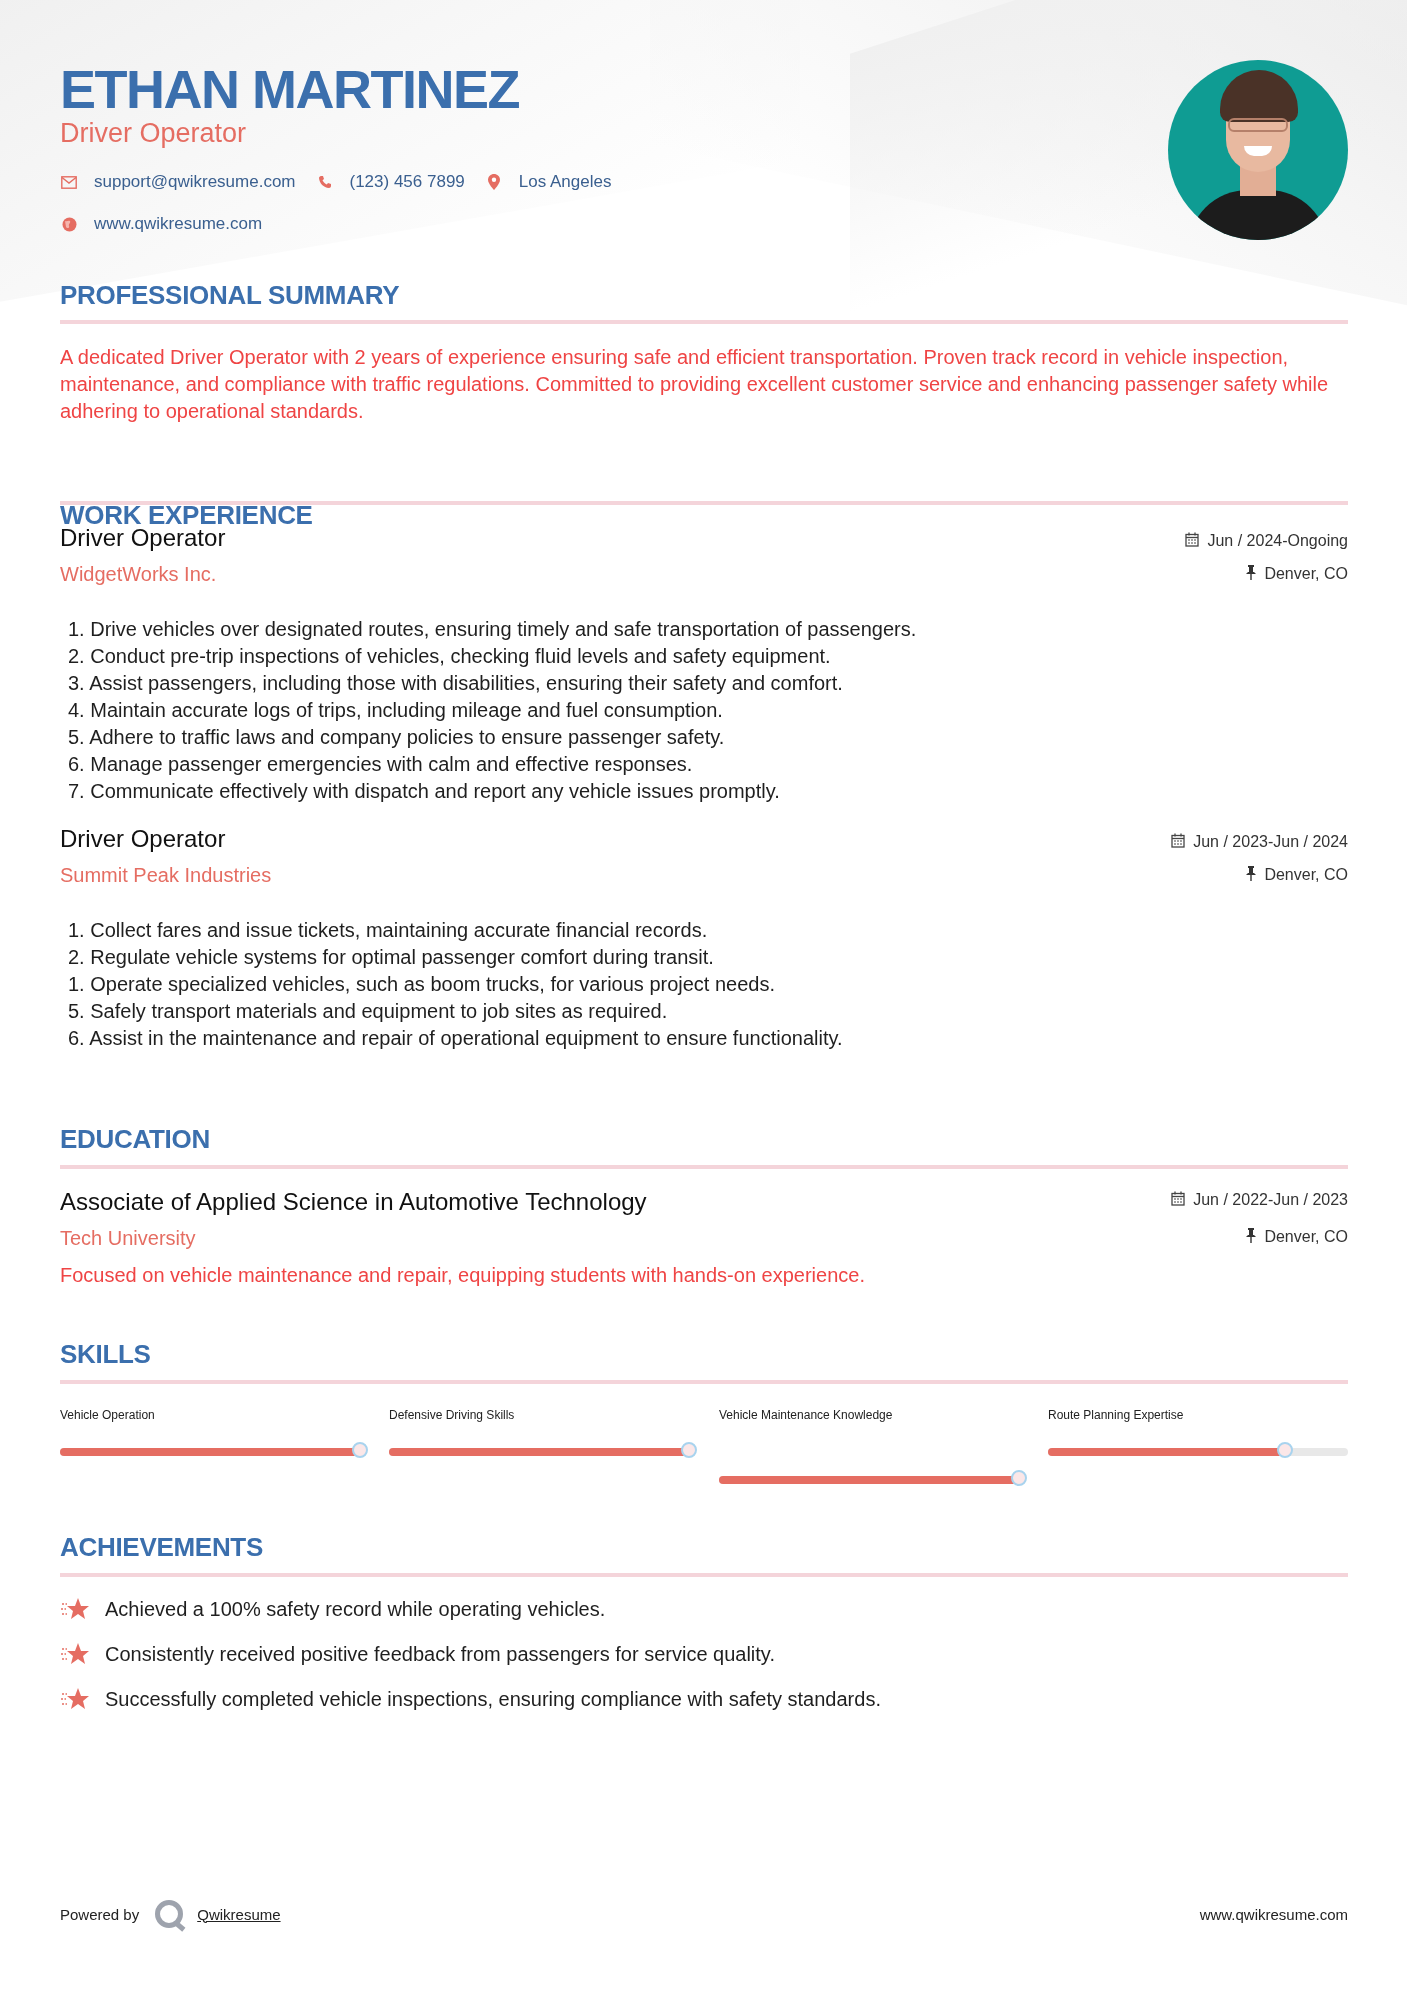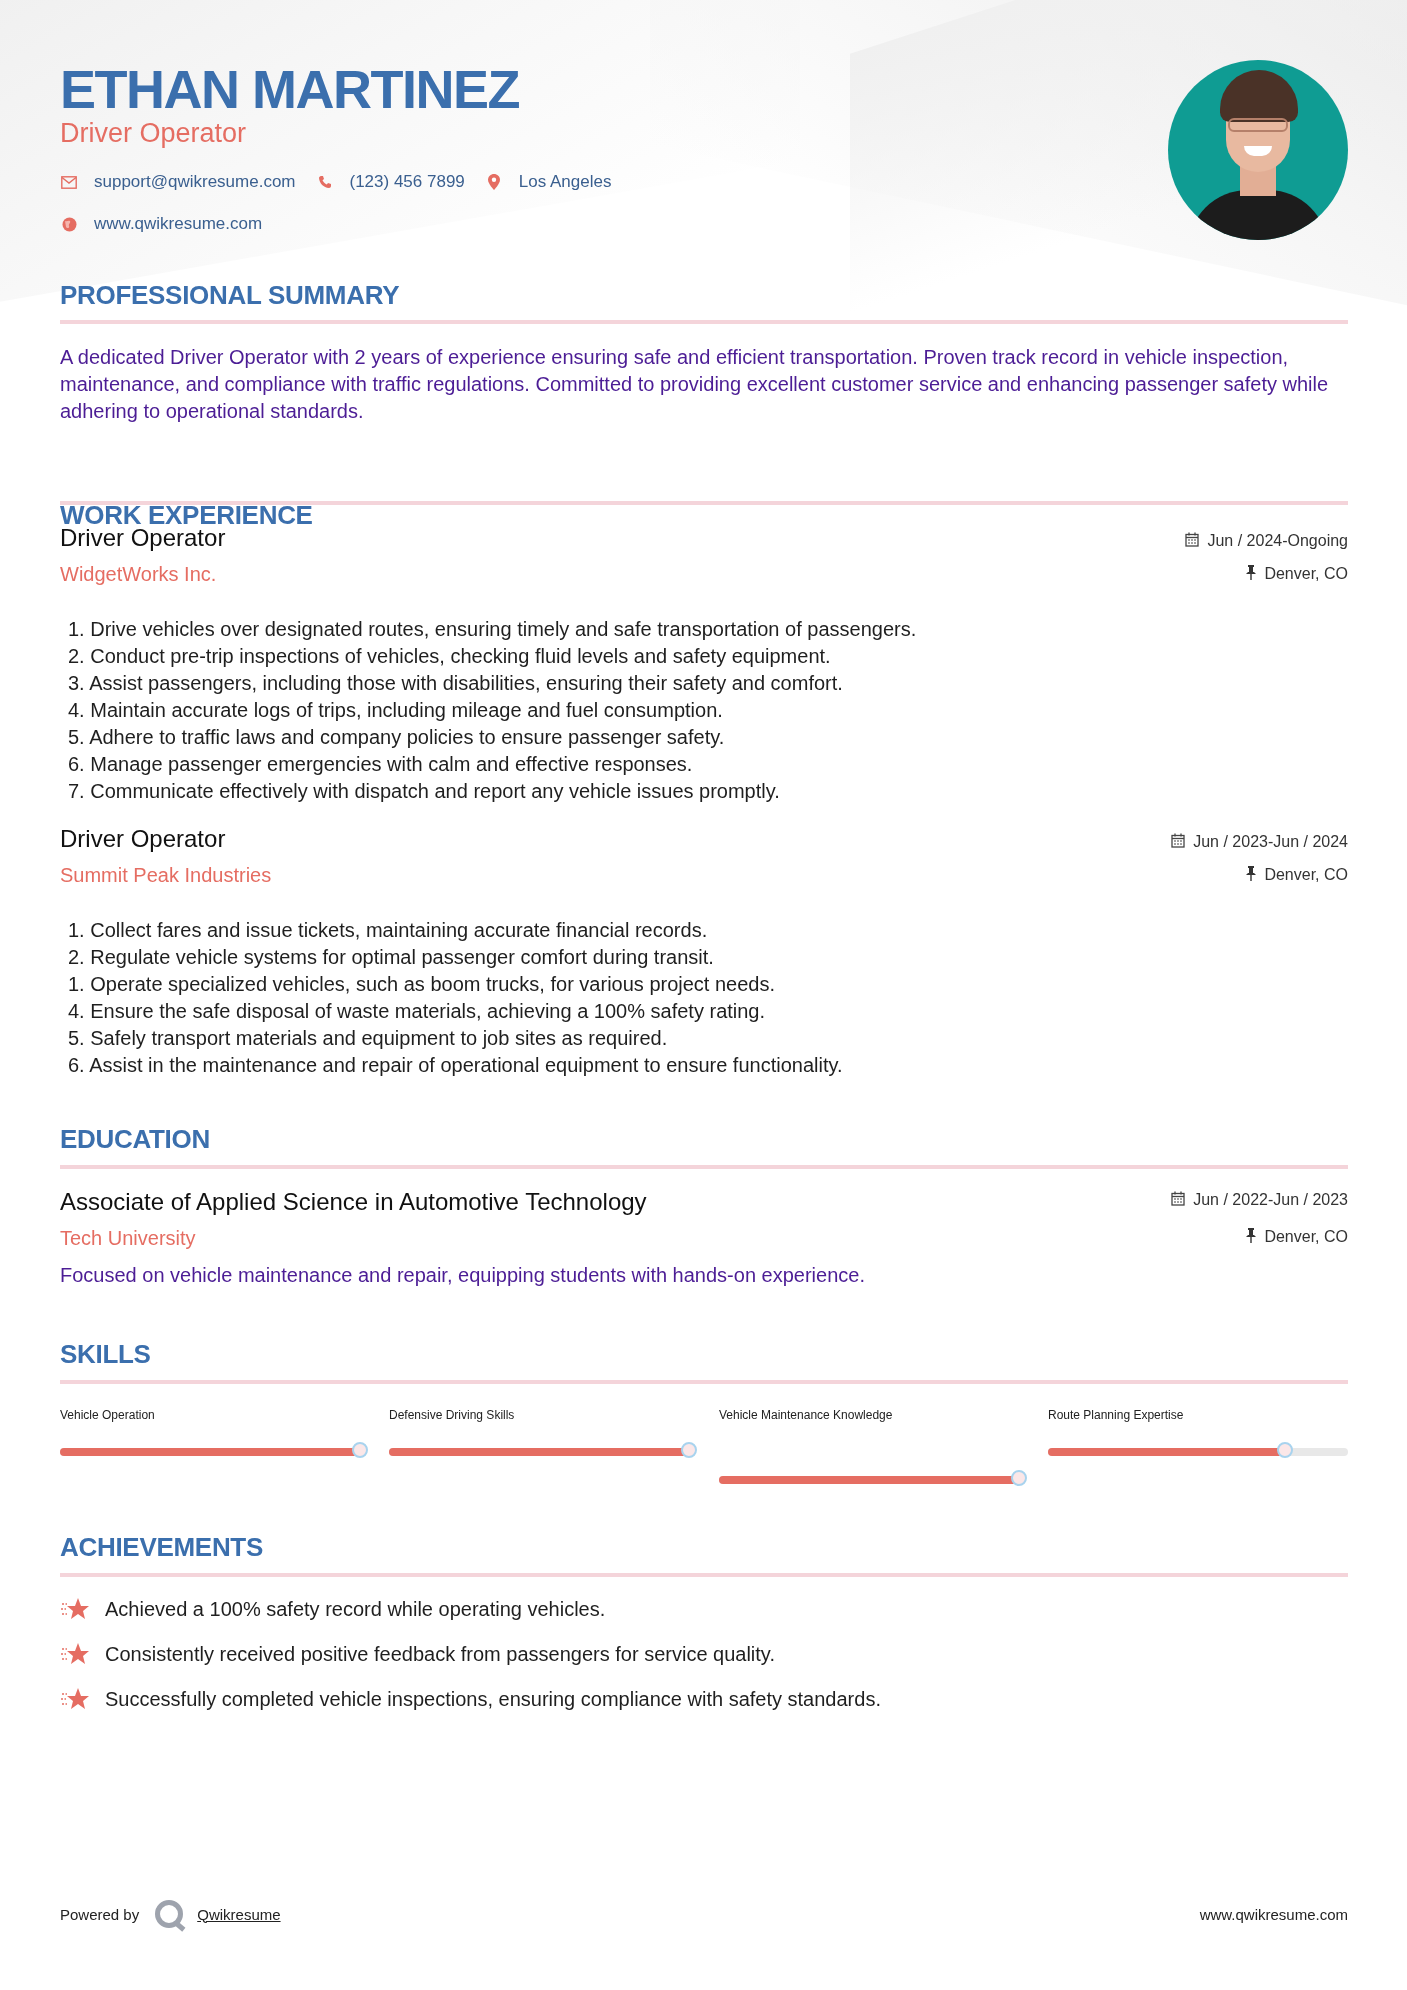--- a/index.html
+++ b/index.html
@@ -27,21 +27,21 @@
   .photo .hair { position: absolute; left: 52px; top: 10px; width: 78px; height: 52px; border-radius: 40px 40px 10px 10px; background: #4a3227; }
   .photo .face { position: absolute; left: 58px; top: 30px; width: 64px; height: 82px; border-radius: 32px 32px 36px 36px; background: #e8b9a0; }
   .photo .glasses { position: absolute; left: 60px; top: 58px; width: 60px; height: 14px; border: 2px solid #b5806a; border-radius: 6px; box-sizing: border-box; }
   .photo .smile { position: absolute; left: 76px; top: 86px; width: 28px; height: 10px; border-radius: 0 0 14px 14px; background: #fff; }
   .photo .neck { position: absolute; left: 72px; top: 106px; width: 36px; height: 30px; background: #e2ae95; }
   .photo .shirt { position: absolute; left: 20px; top: 130px; width: 140px; height: 80px; border-radius: 60px 60px 0 0; background: #1c1c1c; }
 
   .section-h { position: absolute; left: 60px; font-size: 26px; font-weight: 700; color: #3b6fad; letter-spacing: -0.3px; margin: 0; }
   .rule { position: absolute; left: 60px; width: 1288px; height: 4px; background: #f4d4da; }
 
-  .para { position: absolute; left: 60px; width: 1290px; font-size: 20px; line-height: 27px; color: #4c1d95; margin: 0; }
+  .para { position: absolute; left: 60px; width: 1290px; font-size: 20px; line-height: 27px; color: #ef4444; margin: 0; }
 
   .job-title { position: absolute; left: 60px; font-size: 24px; color: #111; }
   .job-company { position: absolute; left: 60px; font-size: 20px; color: #e56d62; }
   .job-meta { position: absolute; right: 59px; font-size: 16px; color: #333; display: flex; align-items: center; }
   .meta-icon { margin-right: 8px; font-size: 14px; color: #444; }
 
   .list { position: absolute; left: 55px; margin: 13px; padding: 0; list-style: none; font-size: 20px; line-height: 27px; color: #1f1f1f; }
 
   .skill { position: absolute; width: 300px; }
   .skill-label { font-size: 12px; line-height: 28px; color: #222; }
@@ -181,21 +181,20 @@
         <polygon points="0,9 10,9 8,7 2,7" fill="#333"></polygon>
         <line x1="5" y1="9" x2="5" y2="15" stroke="#333" stroke-width="1.4"></line>
       </svg>
   </span>
   <span>Denver, CO</span>
 </div>
 <ul class="list" style="top:904px;">
   <li>1. Collect fares and issue tickets, maintaining accurate financial records.</li>
   <li>2. Regulate vehicle systems for optimal passenger comfort during transit.</li>
   <li>1. Operate specialized vehicles, such as boom trucks, for various project needs.</li>
-  <li>4. Ensure the safe disposal of waste materials, achieving a 100% safety rating.</li>
   <li>5. Safely transport materials and equipment to job sites as required.</li>
   <li>6. Assist in the maintenance and repair of operational equipment to ensure functionality.</li>
 </ul>
 
 <h2 class="section-h" style="top:1124px;">EDUCATION</h2>
 <div class="rule" style="top:1165px;"></div>
 <div class="job-title" style="top:1188px;">Associate of Applied Science in Automotive Technology</div>
 <div class="job-company" style="top:1227px;">Tech University</div>
 <div class="job-meta" style="top:1191px;">
   <span class="meta-icon">

